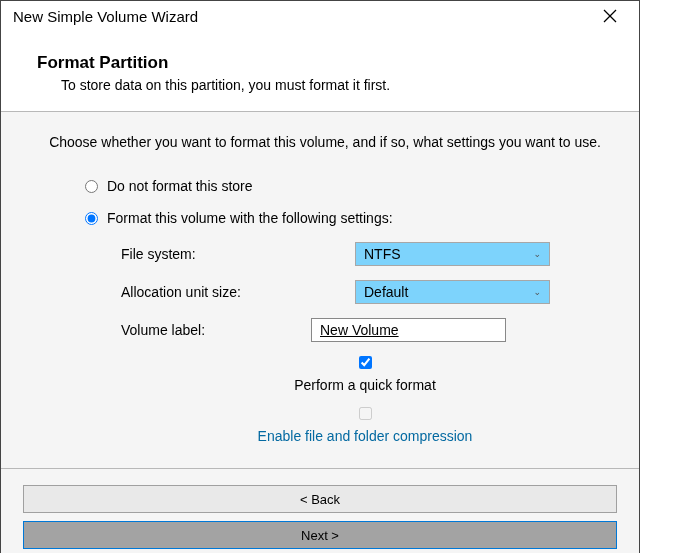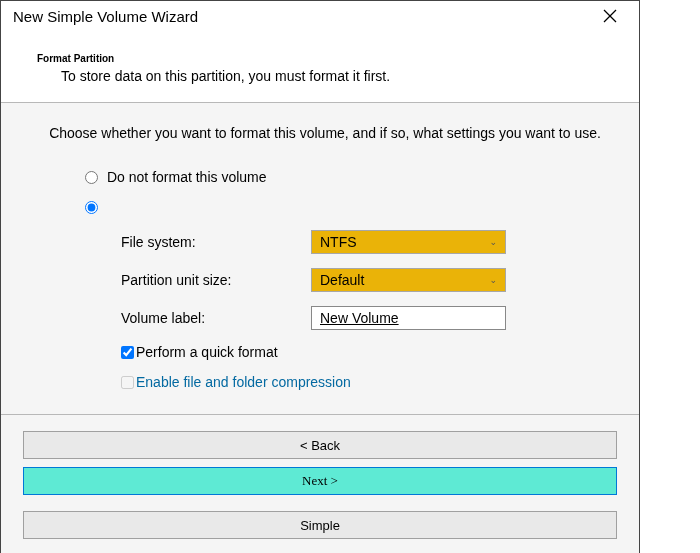--- a/index.html
+++ b/index.html
@@ -44,21 +44,21 @@
     }
     .close-btn svg {
       width: 14px;
       height: 14px;
     }
     .header-section {
       padding: 22px 36px 18px 36px;
       background: #fff;
     }
     .header-title {
-      font-size: 10px;
+      font-size: 17px;
       font-weight: 600;
       margin-bottom: 4px;
     }
     .header-subtitle {
       font-size: 14px;
       padding-left: 24px;
     }
     .divider {
       border: none;
       border-top: 1px solid #b8b8b8;
@@ -102,48 +102,50 @@
       margin-bottom: 14px;
     }
     .field-label {
       width: 190px;
       font-size: 14px;
     }
     .dropdown {
       width: 195px;
       height: 24px;
       border: 1px solid #A7A7A7;
-      background: #eab308;
+      background: #7dd3fc;
       display: flex;
       align-items: center;
       justify-content: space-between;
       padding: 0 8px;
       font-size: 14px;
       cursor: pointer;
+      margin-left: 44px;
     }
     .dropdown .arrow {
       font-size: 9px;
       color: #555;
     }
     .text-input {
       width: 195px;
       height: 24px;
       border: 1px solid #888;
       background: #fff;
       padding: 0 8px;
       font-size: 14px;
       outline: none;
       font-family: inherit;
       text-decoration: underline;
     }
     .checkbox-row {
       display: flex;
       align-items: center;
-      gap: 2px;
+      gap: 8px;
       margin-bottom: 14px;
+      flex-direction: column;
     }
     .checkbox-row input[type="checkbox"] {
       width: 13px;
       height: 13px;
       cursor: pointer;
     }
     .checkbox-label {
       font-size: 14px;
       cursor: pointer;
     }
@@ -170,22 +172,21 @@
       background: #e9e9e9;
       font-size: 13px;
       font-family: inherit;
       cursor: pointer;
       display: inline-flex;
       align-items: center;
       justify-content: center;
     }
     .btn.default {
       border: 1.5px solid #0078d7;
-      background: #5eead4;
-      font-family: Liberation Serif, serif;
+      background: #a3a3a3;
     }
     .btn-gap {
       width: 18px;
     }
   </style>
 </head>
 <body>
 
 <div class="window">
 
@@ -206,39 +207,40 @@
 
   <hr class="divider">
 
   <div class="content-section">
     <div class="instruction">Choose whether you want to format this volume, and if so, what settings you want to use.</div>
 
     <div class="radio-group">
 
       <label class="radio-row">
         <input type="radio" name="fmt" style="">
-        <span class="radio-label">Do not format this volume</span>
+        <span class="radio-label">Do not format this store</span>
       </label>
 
       <label class="radio-row">
         <input type="radio" name="fmt" checked="" style="">
+        <span class="radio-label">Format this volume with the following settings:</span>
       </label>
 
       <div class="settings-group">
 
         <div class="field-row">
           <div class="field-label">File system:</div>
           <div class="dropdown">
             <span>NTFS</span>
             <span class="arrow">⌄</span>
           </div>
         </div>
 
         <div class="field-row">
-          <div class="field-label">Partition unit size:</div>
+          <div class="field-label">Allocation unit size:</div>
           <div class="dropdown">
             <span>Default</span>
             <span class="arrow">⌄</span>
           </div>
         </div>
 
         <div class="field-row">
           <div class="field-label">Volume label:</div>
           <input class="text-input" type="text" value="New Volume" style="">
         </div>

